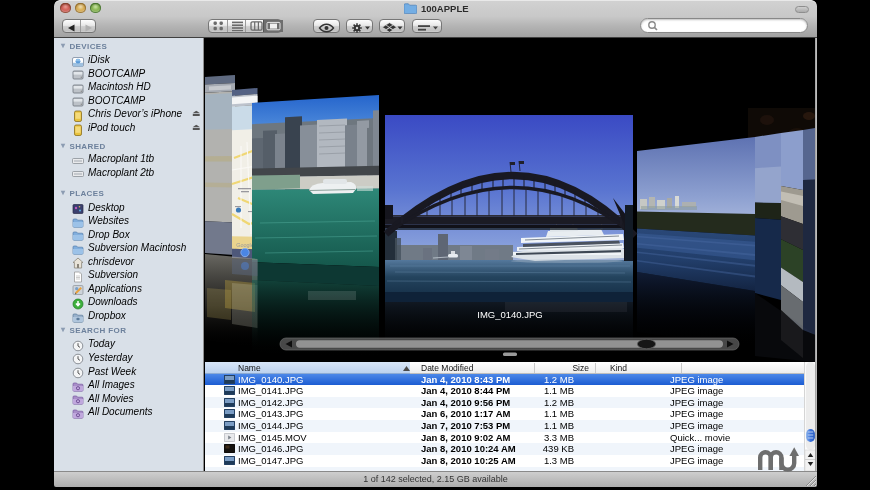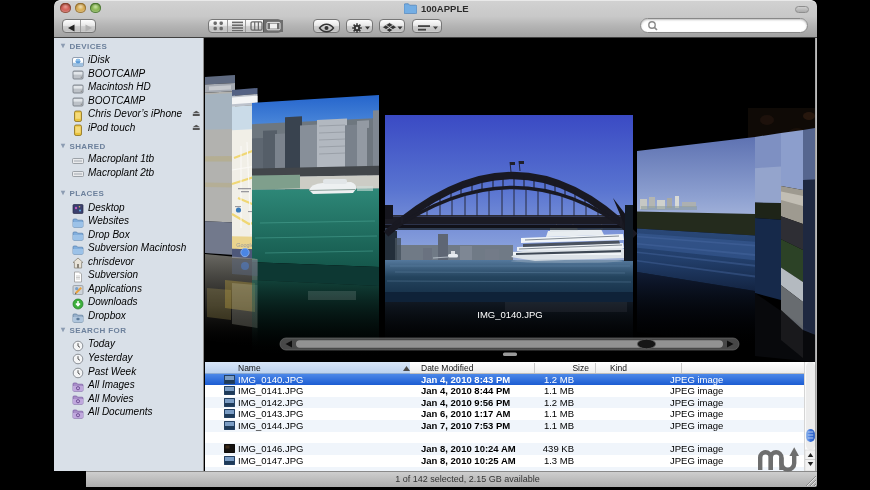--- a/index.html
+++ b/index.html
@@ -57,21 +57,21 @@
 .rdate { position:absolute; left:216px; top:0;font-weight:bold; }
 .rsize { position:absolute; left:314px; width:55px; top:0; text-align:right; }
 .rkind { position:absolute; left:429px; top:0;margin-left:36px; }
 .ric { position:absolute; left:19px; top:1px; width:11px; height:9px; }
 
 #vsb { position:absolute; left:750px; top:362px; width:11px; height:109px; background:#fafafa; border-left:1px solid #d5d5d5;}
 #rborder { position:absolute; left:761px; top:38px; width:2px; height:433px; background:linear-gradient(90deg,#9a9a9a,#c8c8c8); }
 
 #sbar2 { position:absolute; left:0; top:471px; width:763px; height:16px;
   background:linear-gradient(#cecece,#adadad); border-top:1px solid #8a8a8a;
-  font-size:9px; color:#333; text-align:center; line-height:15px;margin-left:32px; }
+  font-size:9px; color:#333; text-align:center; line-height:15px; }
 #cfwrap { position:absolute; left:151px; top:38px; width:610px; height:324px; background:#000; overflow:hidden; }
 </style>
 </head>
 <body>
 <div id="win">
   <div id="tbar">
     <div class="tl" id="tl-r"></div>
       <div class="tl" id="tl-y"></div>
       <div class="tl" id="tl-g"></div>
     <div id="title"><span class="fld"><svg width="13" height="11" viewBox="0 0 13 11">
@@ -639,20 +639,30 @@
         <span class="ric"><svg width="11" height="9" viewBox="0 0 11 9">
             <rect x="0" y="0" width="11" height="9" rx="1" fill="#2a4a72" stroke="#16293f" stroke-width=".6"></rect>
             <rect x="1" y="1" width="9" height="4" fill="#7a9cc4"></rect>
             <rect x="1" y="5" width="9" height="3" fill="#1e3a58"></rect>
           </svg></span>
         <span class="rname">IMG_0144.JPG</span>
         <span class="rdate">Jan 7, 2010 7:53 PM</span>
         <span class="rsize">1.1 MB</span>
         <span class="rkind">JPEG image</span>
       </div>
+    <div class="row" style="top:69.8px">
+        <span class="ric"><svg width="11" height="9" viewBox="0 0 11 9">
+            <rect x="0.3" y="0.3" width="10.4" height="8.4" rx="1" fill="#e8e9ec" stroke="#9a9da5" stroke-width=".6"></rect>
+            <path d="M4.2 2.4 L7.4 4.5 L4.2 6.6 z" fill="#7a8088"></path>
+          </svg></span>
+        <span class="rname">IMG_0145.MOV</span>
+        <span class="rdate">Jan 8, 2010 9:02 AM</span>
+        <span class="rsize">3.3 MB</span>
+        <span class="rkind">Quick... movie</span>
+      </div>
     <div class="row alt" style="top:81.4px">
         <span class="ric"><svg width="11" height="9" viewBox="0 0 11 9">
             <rect x="0" y="0" width="11" height="9" rx="1" fill="#15120f" stroke="#000" stroke-width=".6"></rect>
             <rect x="1.5" y="1.5" width="4" height="3" fill="#3e2c1a"></rect>
           </svg></span>
         <span class="rname">IMG_0146.JPG</span>
         <span class="rdate">Jan 8, 2010 10:24 AM</span>
         <span class="rsize">439 KB</span>
         <span class="rkind">JPEG image</span>
       </div>

